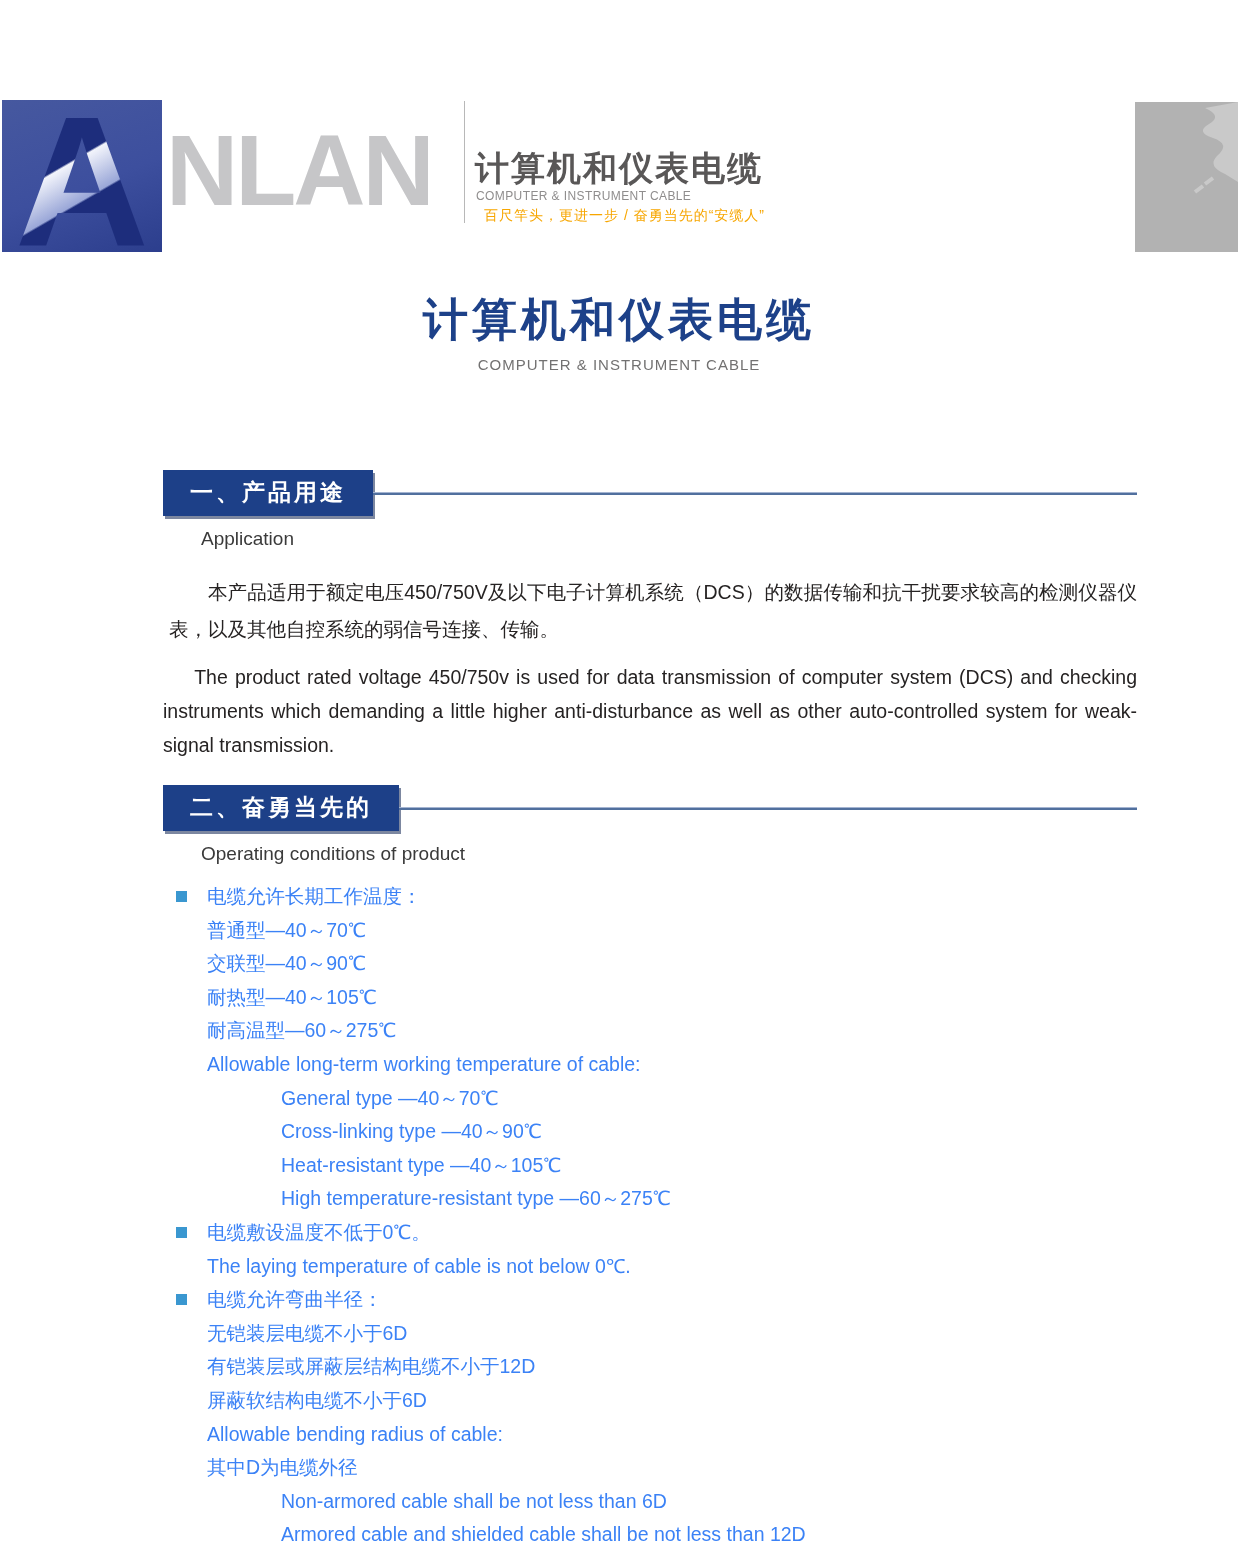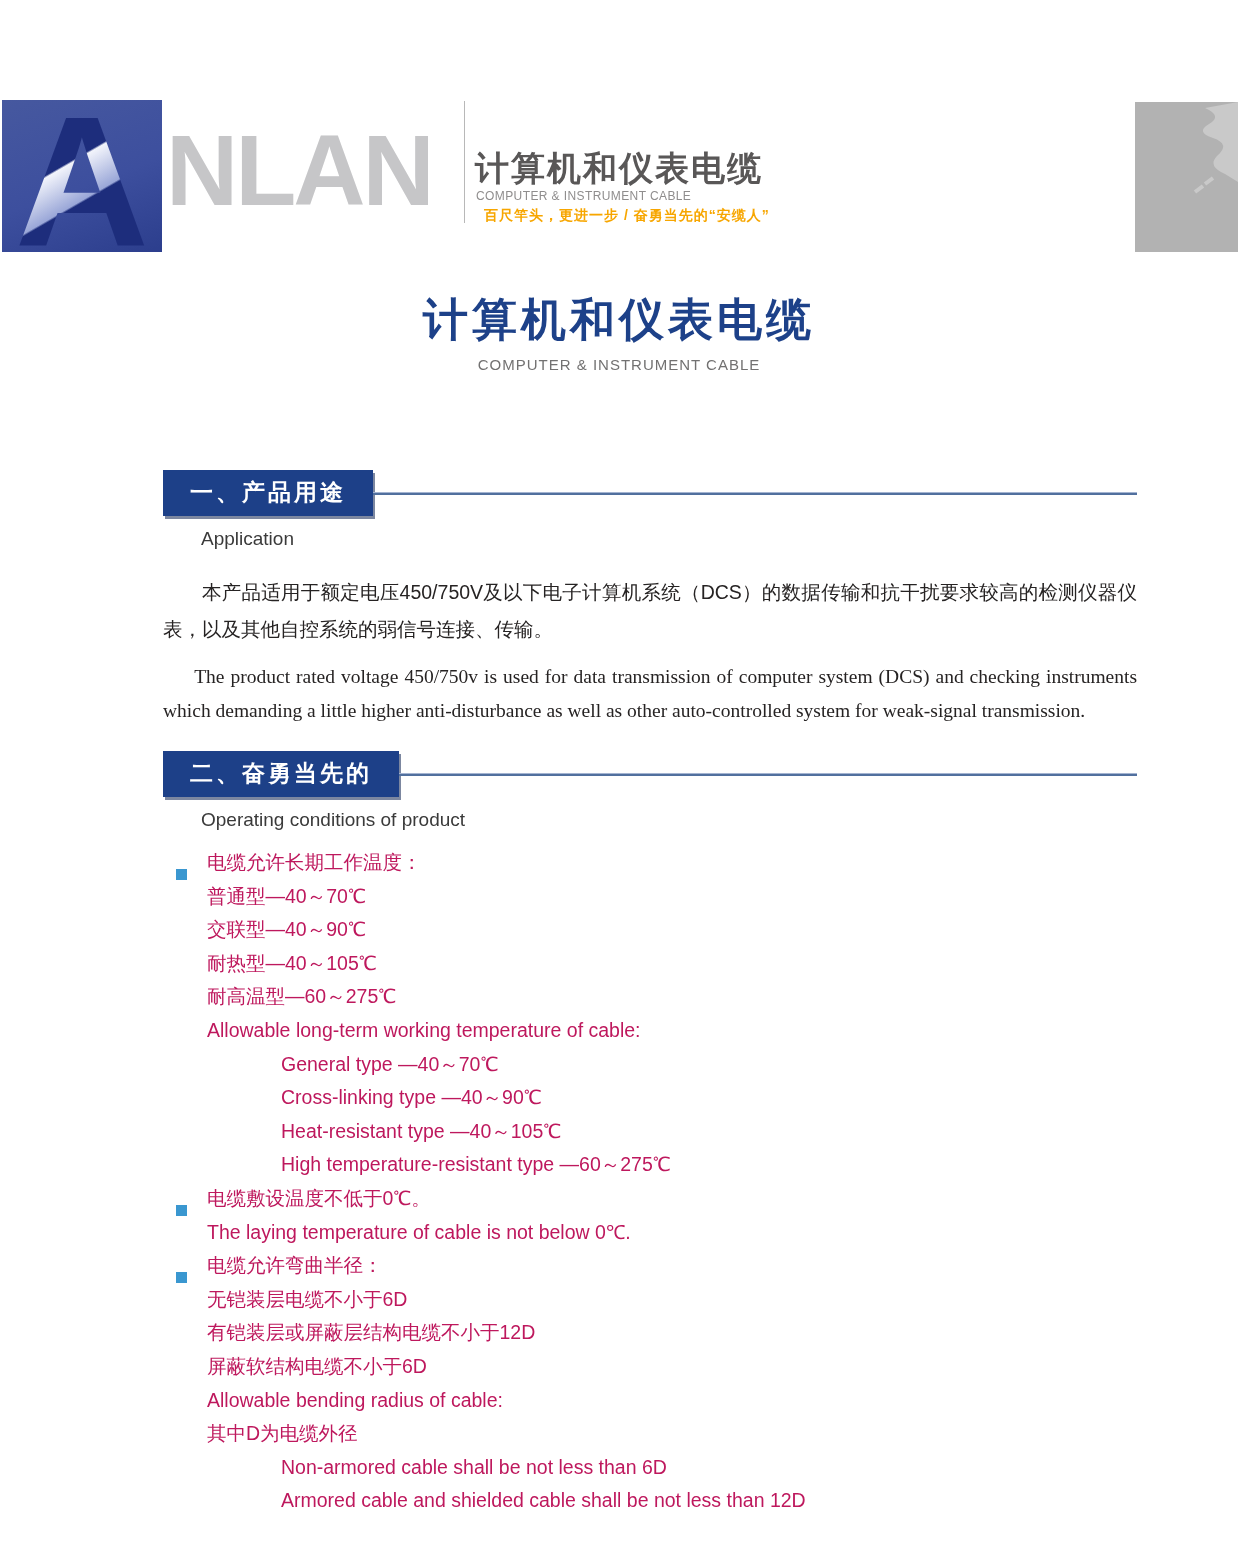--- a/index.html
+++ b/index.html
@@ -20,21 +20,21 @@
     -webkit-background-clip:text; background-clip:text; -webkit-text-fill-color:transparent;
     transform:translateY(6px);
   }
   .logo-rest {
     position:absolute; left:166px; top:120px; font-size:100px; font-weight:bold;
     color:#c6c6c8; letter-spacing:-3px; line-height:100px;
   }
   .header-divider { position:absolute; left:464px; top:101px; width:1px; height:122px; background:#b8b8b8; }
   .header-title-cn { position:absolute; left:475px; top:146px; font-size:34px; font-weight:bold; color:#595757; letter-spacing:2px; }
   .header-title-en { position:absolute; left:476px; top:189px; font-size:12px; color:#8f8d8d; letter-spacing:0.4px; }
-  .header-slogan   { position:absolute; left:484px; top:207px; font-size:14px; font-weight:bold; color:#f7a600; letter-spacing:1px; }
+  .header-slogan   { position:absolute; left:484px; top:207px; font-size:14px; font-weight:normal; color:#f7a600; letter-spacing:1px; }
   .header-photo {
     position:absolute; left:1135px; top:102px; width:103px; height:150px; background:#b2b2b2; overflow:hidden;
   }
   .header-photo svg { display:block; }
 
   
   .doc-title {
     position:absolute; left:0; top:290px; width:100%; text-align:center; margin:0;
     font-size:45px; font-weight:bold; color:#1d4189; letter-spacing:4px;
   }
@@ -50,32 +50,32 @@
   .sec-box {
     background:#1d4088; color:#ffffff; font-size:23px; font-weight:bold;
     padding:7px 27px 8px 27px; letter-spacing:3px; white-space:nowrap;
     box-shadow:2px 3px 0 rgba(16,36,82,0.55);
   }
   .sec-line { flex:1; height:3px; background:linear-gradient(to bottom,#a4b4d1 0 1px,#51709e 1px 3px); }
 
   .sec-sub { margin:12px 0 0 38px; font-size:19px; color:#3a3a3a; }
 
   .cn-para {
-    margin:24px 0 0 0; font-size:19.5px; line-height:37px; color:#262323;
+    margin:24px 0 0 6px; font-size:19.5px; line-height:37px; color:#262323;
     text-align:justify; text-indent:2em;
   }
   .en-para {
     margin:12px 0 0 0; font-size:19.5px; line-height:34px; color:#262323;
-    text-align:justify; text-indent:1.6em;font-family:Liberation Serif, serif;
+    text-align:justify; text-indent:1.6em;
   }
 
   .section2 { margin-top:23px; }
 
   .cond-list { margin-top:15px; }
-  .row { display:flex; align-items:flex-end; min-height:33.6px; line-height:33.6px; font-size:19.5px; color:#be185d; }
+  .row { display:flex; align-items:flex-start; min-height:33.6px; line-height:33.6px; font-size:19.5px; color:#3b82f6; }
   .row .bullet { width:11px; height:11px; background:#3a97d0; margin:11px 20px 0 13px; flex:none; }
   .row.indent1 { padding-left:44px; }
   .row.indent2 { padding-left:118px; }
 </style>
 </head>
 <body>
 
 <div class="page">
 
   <div class="logo-square">

